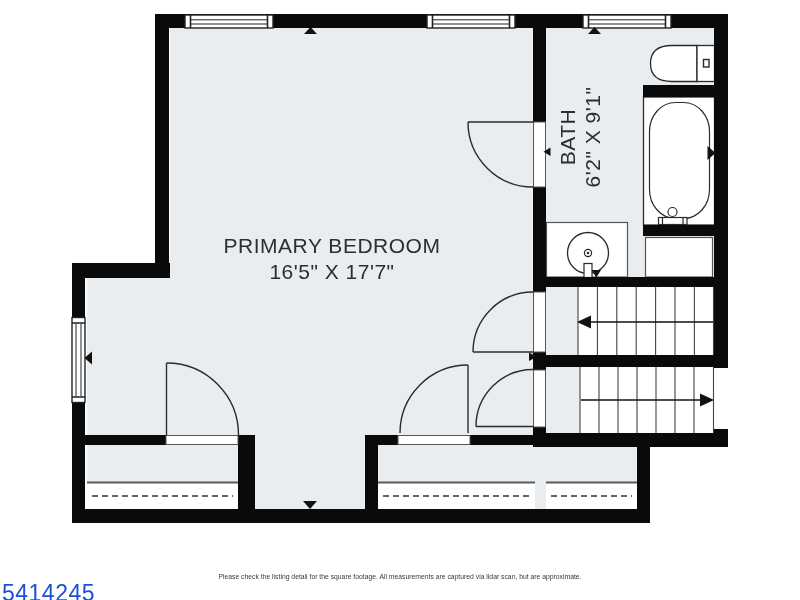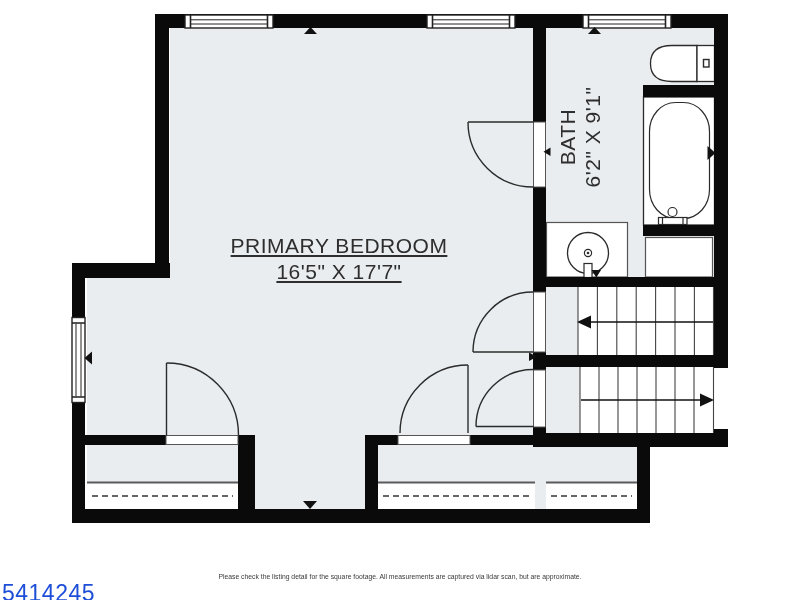--- a/index.html
+++ b/index.html
@@ -1,21 +1,21 @@
 <!DOCTYPE html>
 <html><head>
 <meta charset="utf-8">
 <style>
   html,body{margin:0;padding:0;background:#ffffff;}
   .page{position:relative;width:800px;height:600px;background:#ffffff;overflow:hidden;
         font-family:"Liberation Sans", sans-serif;}
   .plan-svg{position:absolute;left:0;top:0;}
   .room-label{position:absolute;text-align:center;color:#2e2e2e;
               font-size:21px;line-height:26px;letter-spacing:0.5px;white-space:nowrap;}
-  .label-bedroom{left:339px;top:259px;transform:translate(-50%,-50%);text-decoration:underline;}
+  .label-bedroom{left:332px;top:259px;transform:translate(-50%,-50%);}
   .label-bath{left:580px;top:137px;transform:translate(-50%,-50%) rotate(-90deg);
               font-size:21px;line-height:25px;}
   .listing-id{position:absolute;left:2px;top:580px;font-size:23px;color:#1d4ed8;
               letter-spacing:0.5px;}
   .disclaimer{position:absolute;left:0;top:573px;width:800px;text-align:center;
               font-size:6.8px;color:#3a3a3a;}
 </style>
 </head>
 <body>
 

